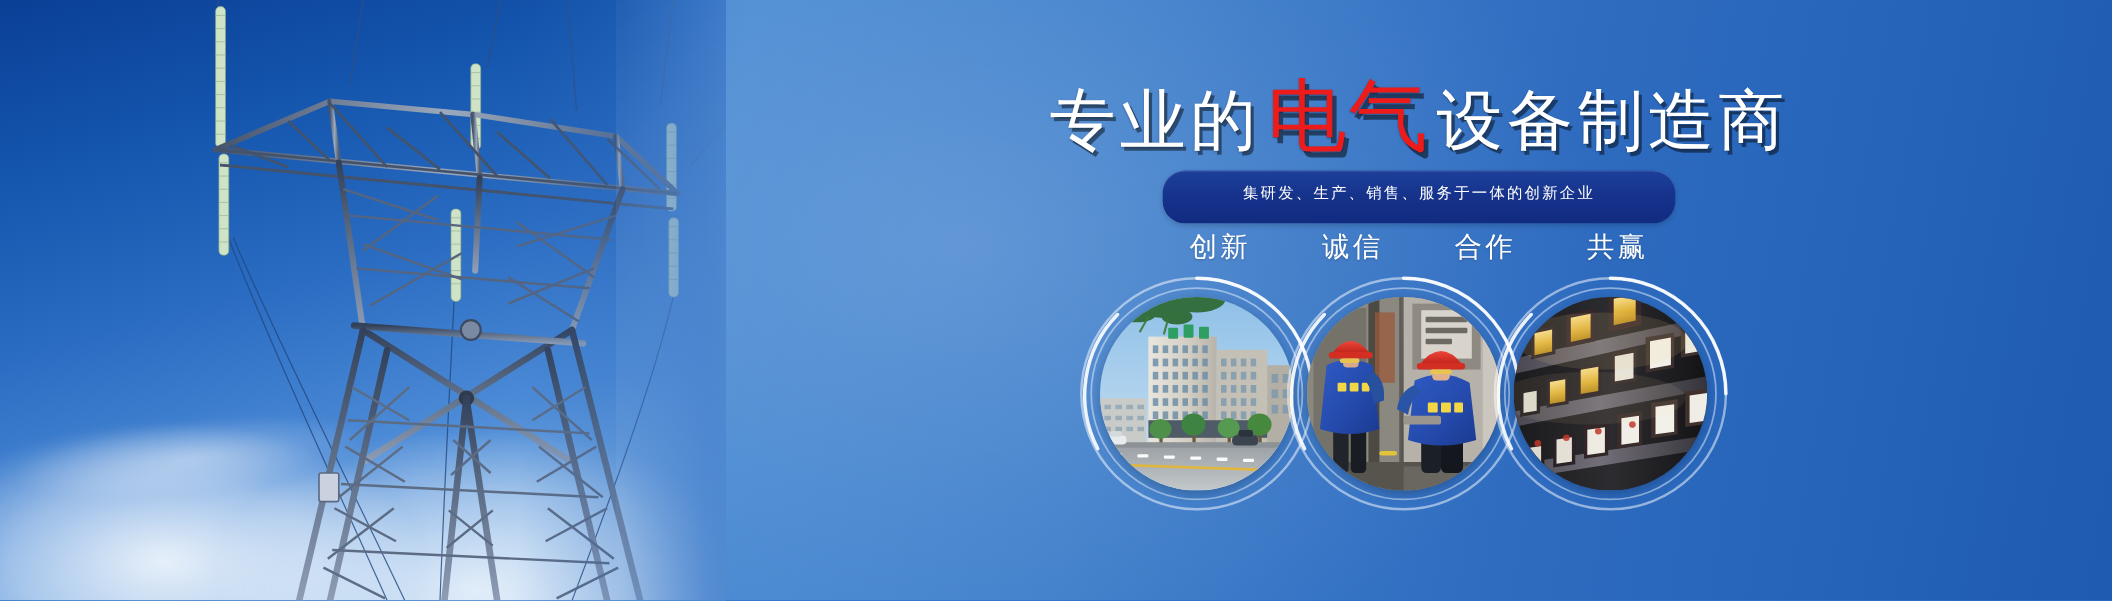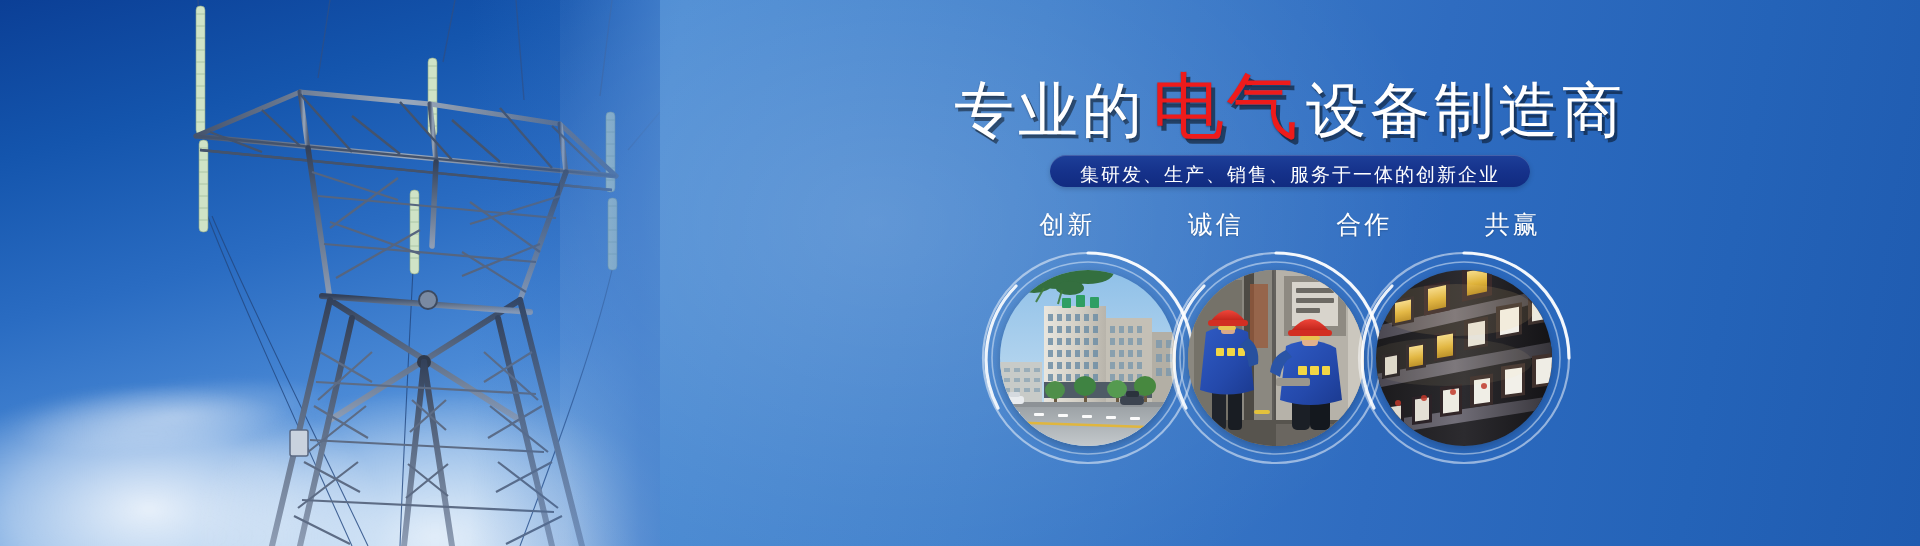--- a/index.html
+++ b/index.html
@@ -74,44 +74,44 @@
     font-size:72px;
     letter-spacing:2px;
     text-shadow:4px 5px 0 rgba(0,0,0,.5), 0 1px 2px rgba(0,0,0,.35);
     padding:0 6px;
   }
 
   .pill{
     position:absolute;left:50%;top:155px;
     transform:translateX(-50%);
     min-width:466px;
-    height:32px;line-height:40px;
+    height:48px;line-height:40px;
     padding:0 30px;
     box-sizing:border-box;
     border-radius:20px;
     background:linear-gradient(180deg,#1d3f99 0%,#15318a 55%,#112b80 100%);
     box-shadow:inset 0 1px 0 rgba(255,255,255,.18), 0 2px 5px rgba(0,0,0,.18);
     color:#ffffff;
-    font-size:19px;
+    font-size:14px;
     letter-spacing:2px;
-    text-align:left;
+    text-align:center;
     white-space:nowrap;
   }
 
   .keywords{
     position:absolute;left:0;right:0;top:208px;
     text-align:center;
     white-space:nowrap;
   }
   .keywords .kw{
     display:inline-block;
     color:#ffffff;
     font-size:25px;
     letter-spacing:3px;
-    margin:0 44px;
+    margin:0 30px;
     text-shadow:0 1px 2px rgba(0,0,0,.22);
   }
 
   
   .circles{
     position:absolute;left:0;right:0;top:258px;height:260px;
   }
   .circle-wrap{
     position:absolute;top:0;width:200px;height:200px;
   }

